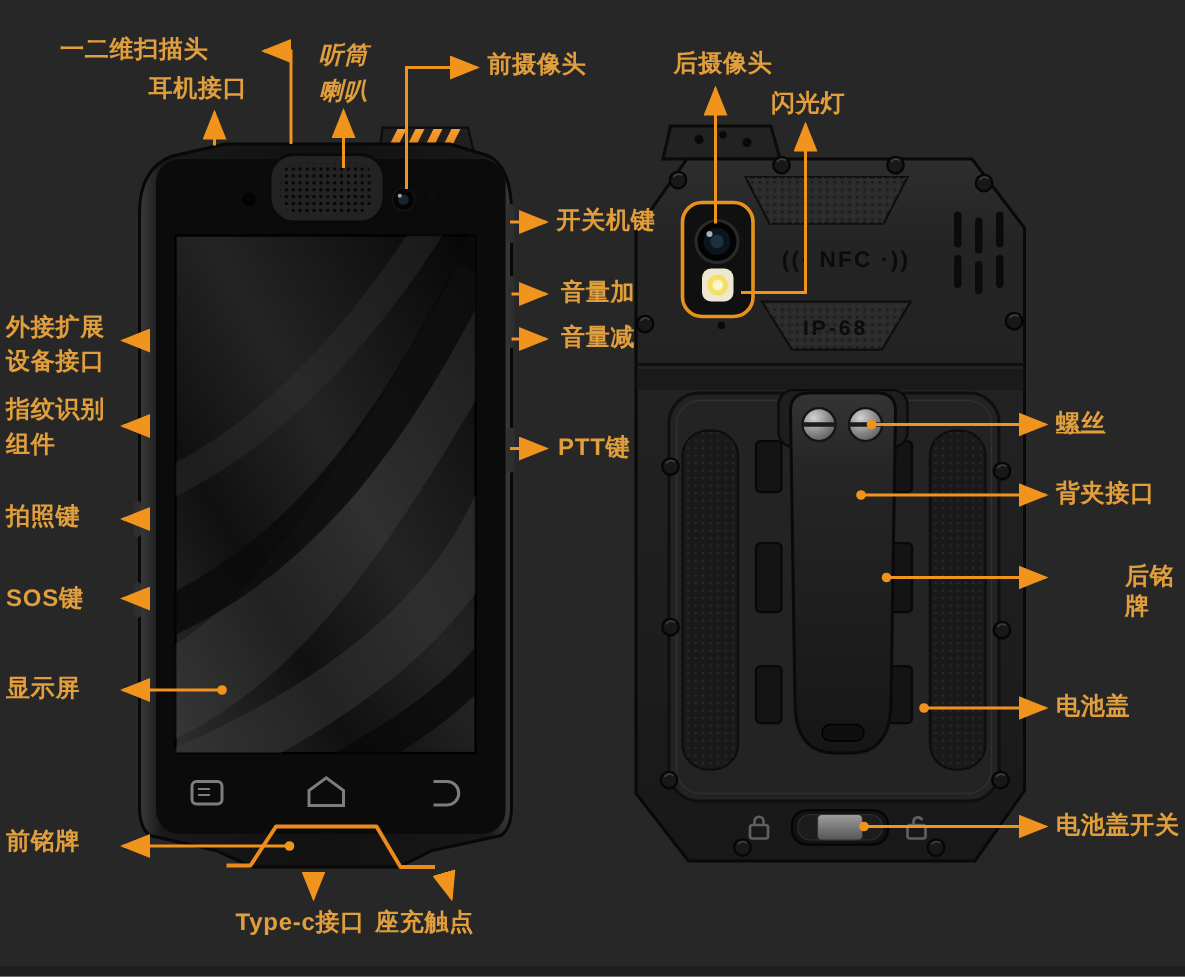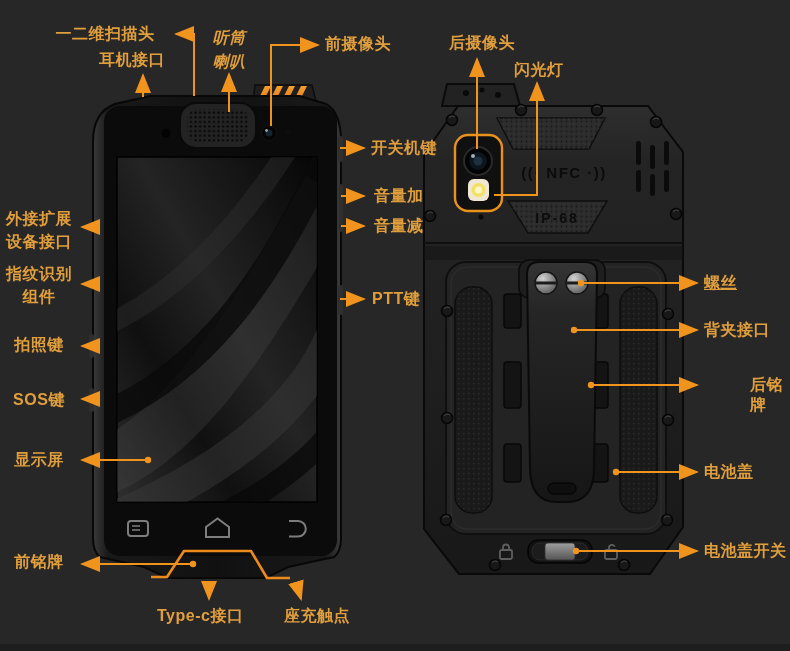--- a/index.html
+++ b/index.html
@@ -8,21 +8,21 @@
     background:#272727;
     font-family:"Liberation Sans","DejaVu Sans",sans-serif;
   }
   .stage svg{position:absolute;display:block;}
   .lbl{
     position:absolute;
     font-family:"Liberation Sans","DejaVu Sans",sans-serif;
     font-weight:bold;font-size:16px;line-height:20px;
     color:#E09E3C;letter-spacing:.5px;white-space:pre-line;
   }
-  .r{text-align:center}
+  .r{text-align:left}
   .c{text-align:center}
   .two{line-height:23px}
   .lh24{line-height:24px}
   .bottom-strip{position:absolute;left:0;top:644px;width:790px;height:7px;background:#1e1e1e;}
 </style>
 </head>
 <body>
 
 <div class="stage">
 
@@ -317,21 +317,21 @@
   <div class="lbl r two" style="left:4px;top:262px;width:70px;">指纹识别
 组件</div>
   <div class="lbl r two" style="left:4px;top:207px;width:70px;">外接扩展
 设备接口</div>
   <div class="lbl" style="left:372px;top:289px;text-align:center;">PTT键</div>
   <div class="lbl r" style="left:4px;top:335px;width:70px;">拍照键</div>
   <div class="lbl r" style="left:4px;top:390px;width:70px;">SOS键</div>
   <div class="lbl r" style="left:4px;top:450px;width:70px;">显示屏</div>
   <div class="lbl r" style="left:4px;top:552px;width:70px;">前铭牌</div>
   <div class="lbl" style="left:157px;top:606px;">Type-c接口</div>
-  <div class="lbl" style="left:284px;top:606px;">座充触点</div>
+  <div class="lbl" style="left:250px;top:606px;">座充触点</div>
   <div class="lbl" style="left:704px;top:273px;text-decoration:underline;">螺丝</div>
   <div class="lbl" style="left:704px;top:320px;">背夹接口</div>
   <div class="lbl" style="left:704px;top:375px;margin-left:46px;">后铭牌</div>
   <div class="lbl" style="left:704px;top:462px;">电池盖</div>
   <div class="lbl" style="left:704px;top:541px;">电池盖开关</div>
 
   <div class="bottom-strip"></div>
 </div>
 
 </body></html>

